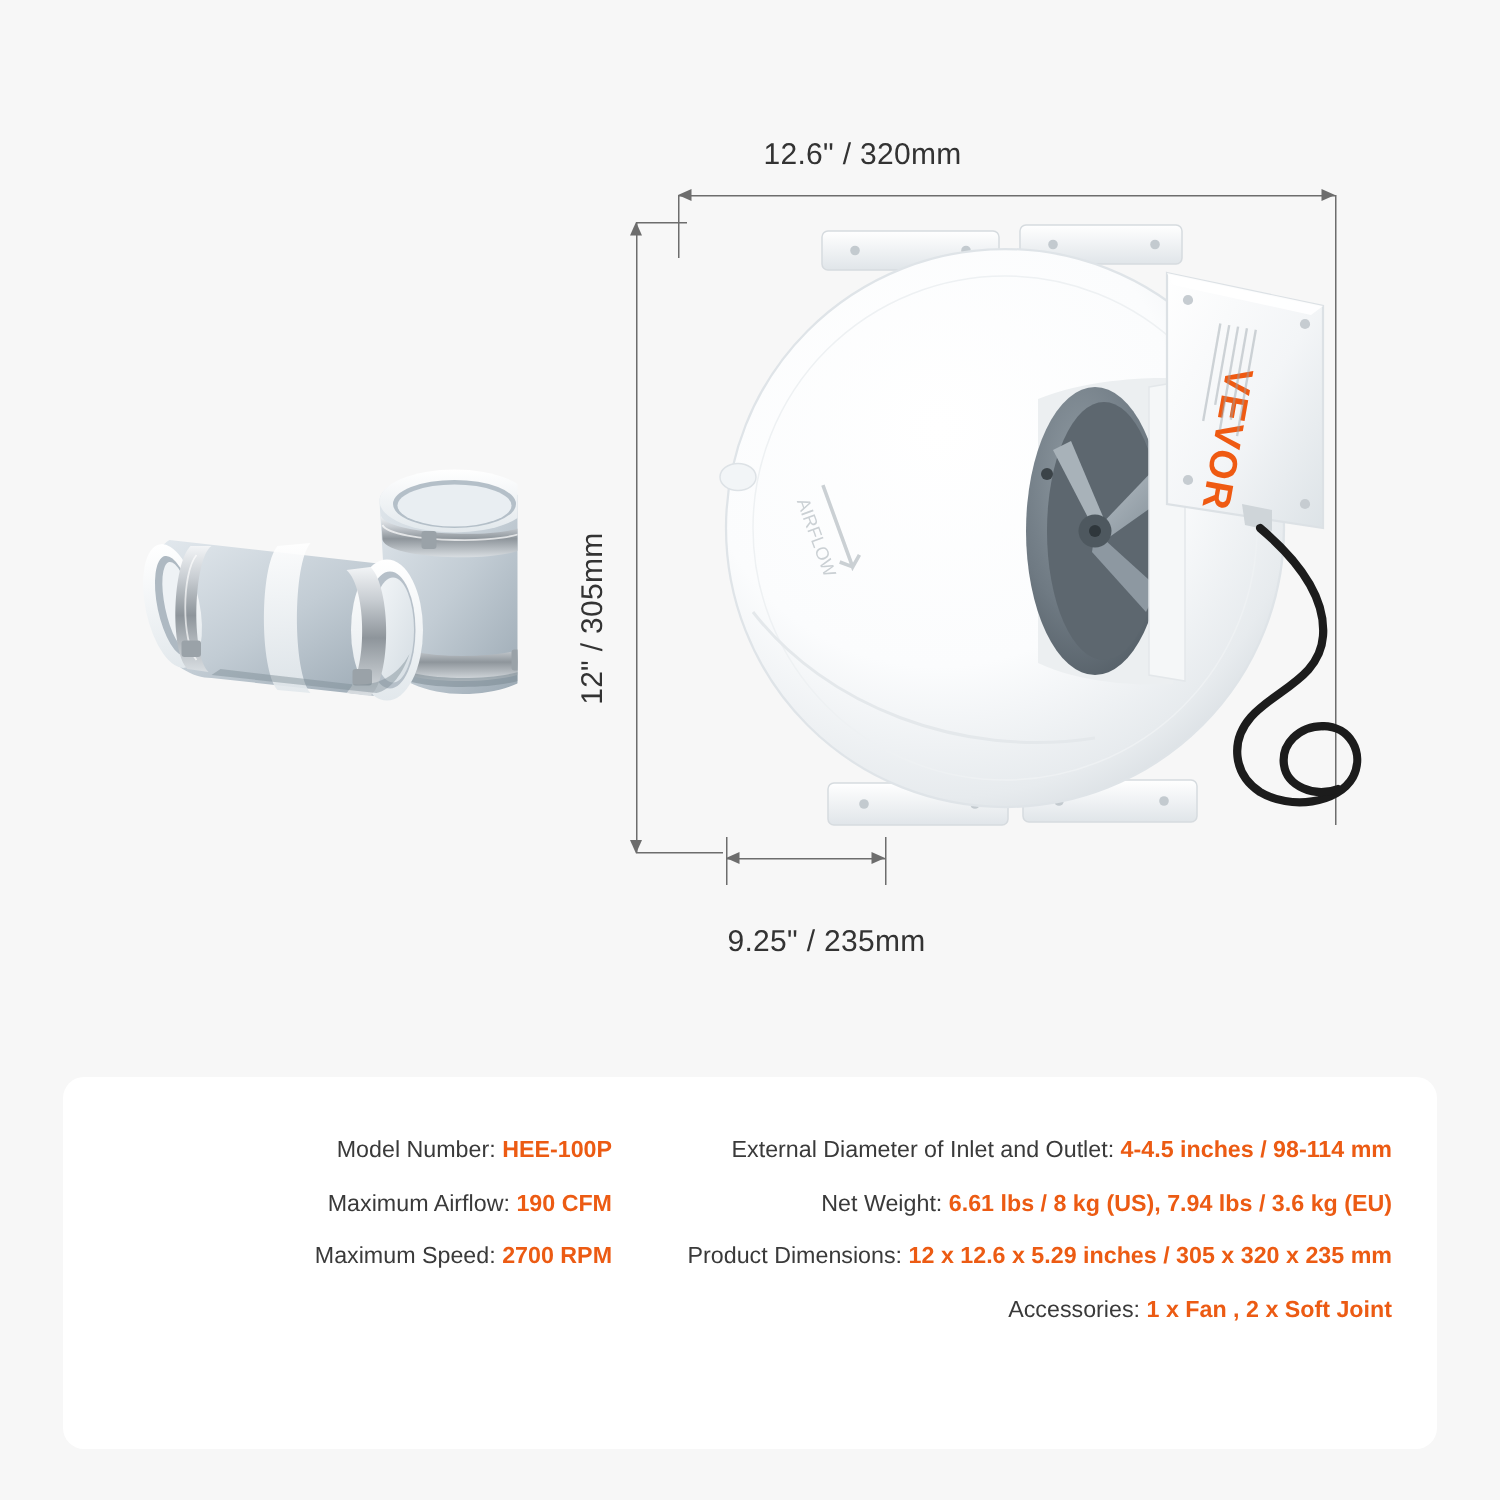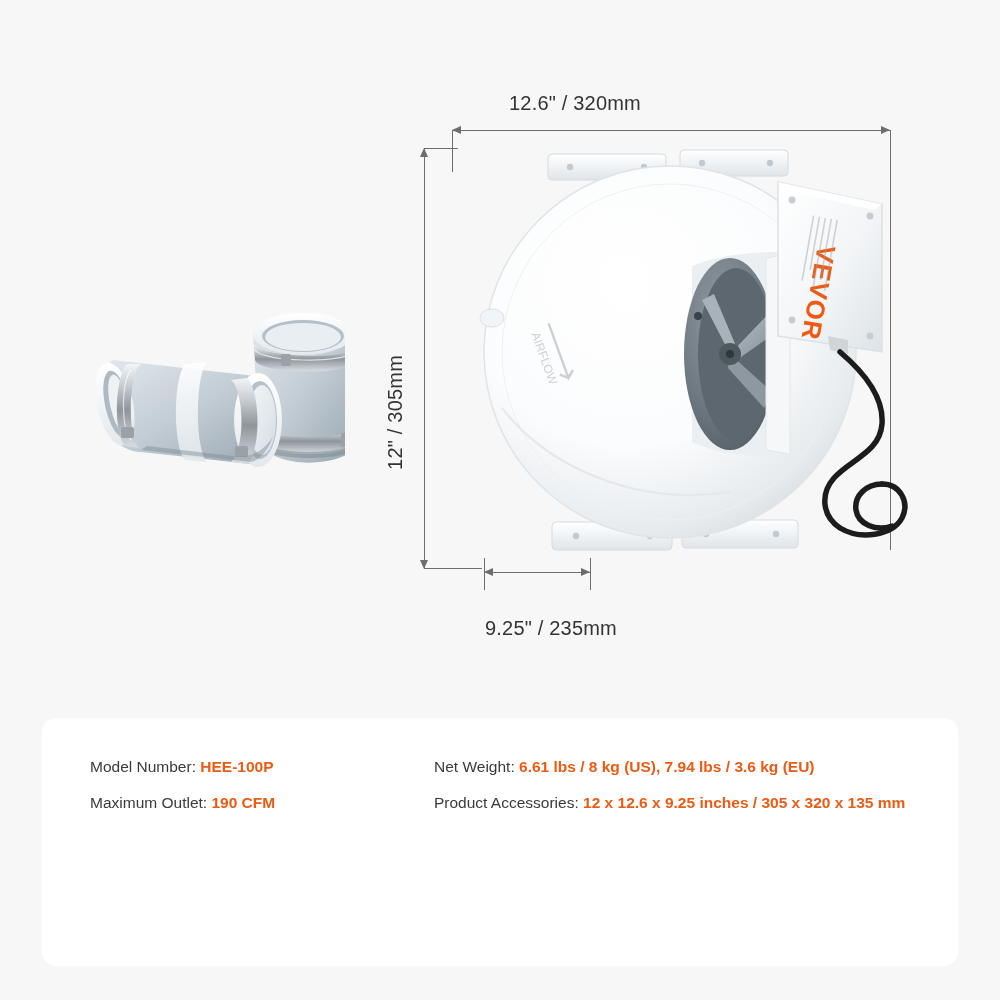--- a/index.html
+++ b/index.html
@@ -82,21 +82,21 @@
   #spec-card {
     position: absolute;
     left: 42px; top: 718px;
     width: 916px; height: 248px;
     background: #ffffff;
     border-radius: 14px;
   }
   .spec-cols {
     display: flex;
     padding: 40px 0 0 48px;
-    gap: 26px;
+    text-align: right;
   }
   .spec-col { display: flex; flex-direction: column; gap: 17px; }
   .spec-col.left { width: 318px; }
   .spec-col.right { width: 520px; }
   .spec-row {
     font-size: 15.5px;
     color: #3a3a3a;
     white-space: nowrap;
     line-height: 1.2;
   }
@@ -333,31 +333,43 @@
   </svg>
 
   <div id="spec-card">
     <div class="spec-cols">
       <div class="spec-col left">
         <div class="spec-row">
           <span class="k">Model Number:</span>
           <span class="v">HEE-100P</span>
         </div>
         <div class="spec-row">
-          <span class="k">Maximum Outlet:</span>
+          <span class="k">Maximum Airflow:</span>
           <span class="v">190 CFM</span>
         </div>
+        <div class="spec-row">
+          <span class="k">Maximum Speed:</span>
+          <span class="v">2700 RPM</span>
+        </div>
       </div>
 
       <div class="spec-col right">
+        <div class="spec-row">
+          <span class="k">External Diameter of Inlet and Outlet:</span>
+          <span class="v">4-4.5 inches / 98-114 mm</span>
+        </div>
         <div class="spec-row">
           <span class="k">Net Weight:</span>
           <span class="v">6.61 lbs / 8 kg (US), 7.94 lbs / 3.6 kg (EU)</span>
         </div>
         <div class="spec-row">
-          <span class="k">Product Accessories:</span>
-          <span class="v">12 x 12.6 x 9.25 inches / 305 x 320 x 135 mm</span>
+          <span class="k">Product Dimensions:</span>
+          <span class="v">12 x 12.6 x 5.29 inches / 305 x 320 x 235 mm</span>
+        </div>
+        <div class="spec-row">
+          <span class="k">Accessories:</span>
+          <span class="v">1 x Fan , 2 x Soft Joint</span>
         </div>
       </div>
     </div>
   </div>
 
 </div>
 
 </body></html>

